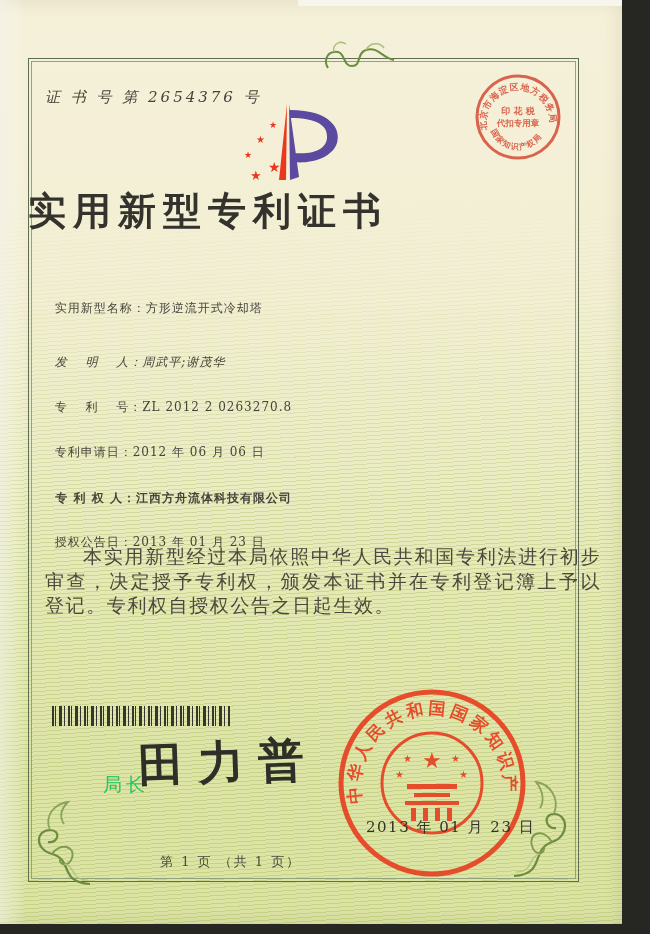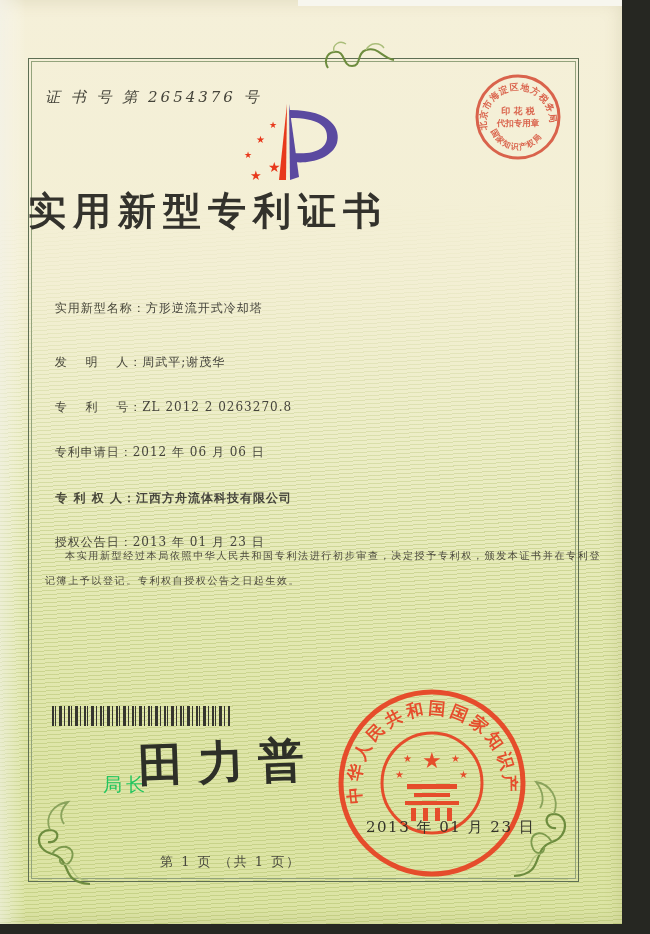--- a/index.html
+++ b/index.html
@@ -46,21 +46,21 @@
     font-size:38px;font-weight:bold;color:#33322c;letter-spacing:7px;
   }
   .field-row{
     position:absolute;left:45px;font-size:12px;color:#474639;letter-spacing:1px;
     white-space:pre;
   }
   .field-row .lbl{color:#474639;}
   .field-row .val{color:#45443c;}
   #body-text{
     position:absolute;left:45px;top:544px;width:556px;
-    font-size:10px;line-height:24.5px;color:#4b493d;letter-spacing:1.6px;
+    font-size:19px;line-height:24.5px;color:#4b493d;letter-spacing:1.6px;
     text-align:justify;
   }
   #body-text p{margin:0;text-indent:2em;}
   #barcode{
     position:absolute;left:52px;top:706px;width:178px;height:20px;
     background:repeating-linear-gradient(90deg,
       #36362f 0px,#36362f 2px, transparent 2px, transparent 3px,
       #36362f 3px,#36362f 4px, transparent 4px, transparent 7px,
       #36362f 7px,#36362f 10px, transparent 10px, transparent 12px,
       #36362f 12px,#36362f 13px, transparent 13px, transparent 16px);
@@ -128,21 +128,21 @@
     <text x="10" y="84" font-size="13">★</text>
     <text x="28" y="76" font-size="14">★</text>
   </g>
 </svg>
 
 <div id="title">实用新型专利证书</div>
 
 <div class="field-row" style="top:286px;">
   <span class="lbl">实用新型名称：</span><span class="val">方形逆流开式冷却塔</span>
 </div>
-<div class="field-row" style="top:340px;">
+<div class="field-row" style="top:340px;font-style:italic;">
   <span class="lbl">发　 明　 人：</span><span class="val">周武平;谢茂华</span>
 </div>
 <div class="field-row" style="top:385px;">
   <span class="lbl">专　 利　 号：</span><span class="val">ZL 2012 2 0263270.8</span>
 </div>
 <div class="field-row" style="top:430px;">
   <span class="lbl">专利申请日：</span><span class="val">2012 年 06 月 06 日</span>
 </div>
 <div class="field-row" style="top:476px;font-weight:bold;">
   <span class="lbl">专 利 权 人：</span><span class="val">江西方舟流体科技有限公司</span>

